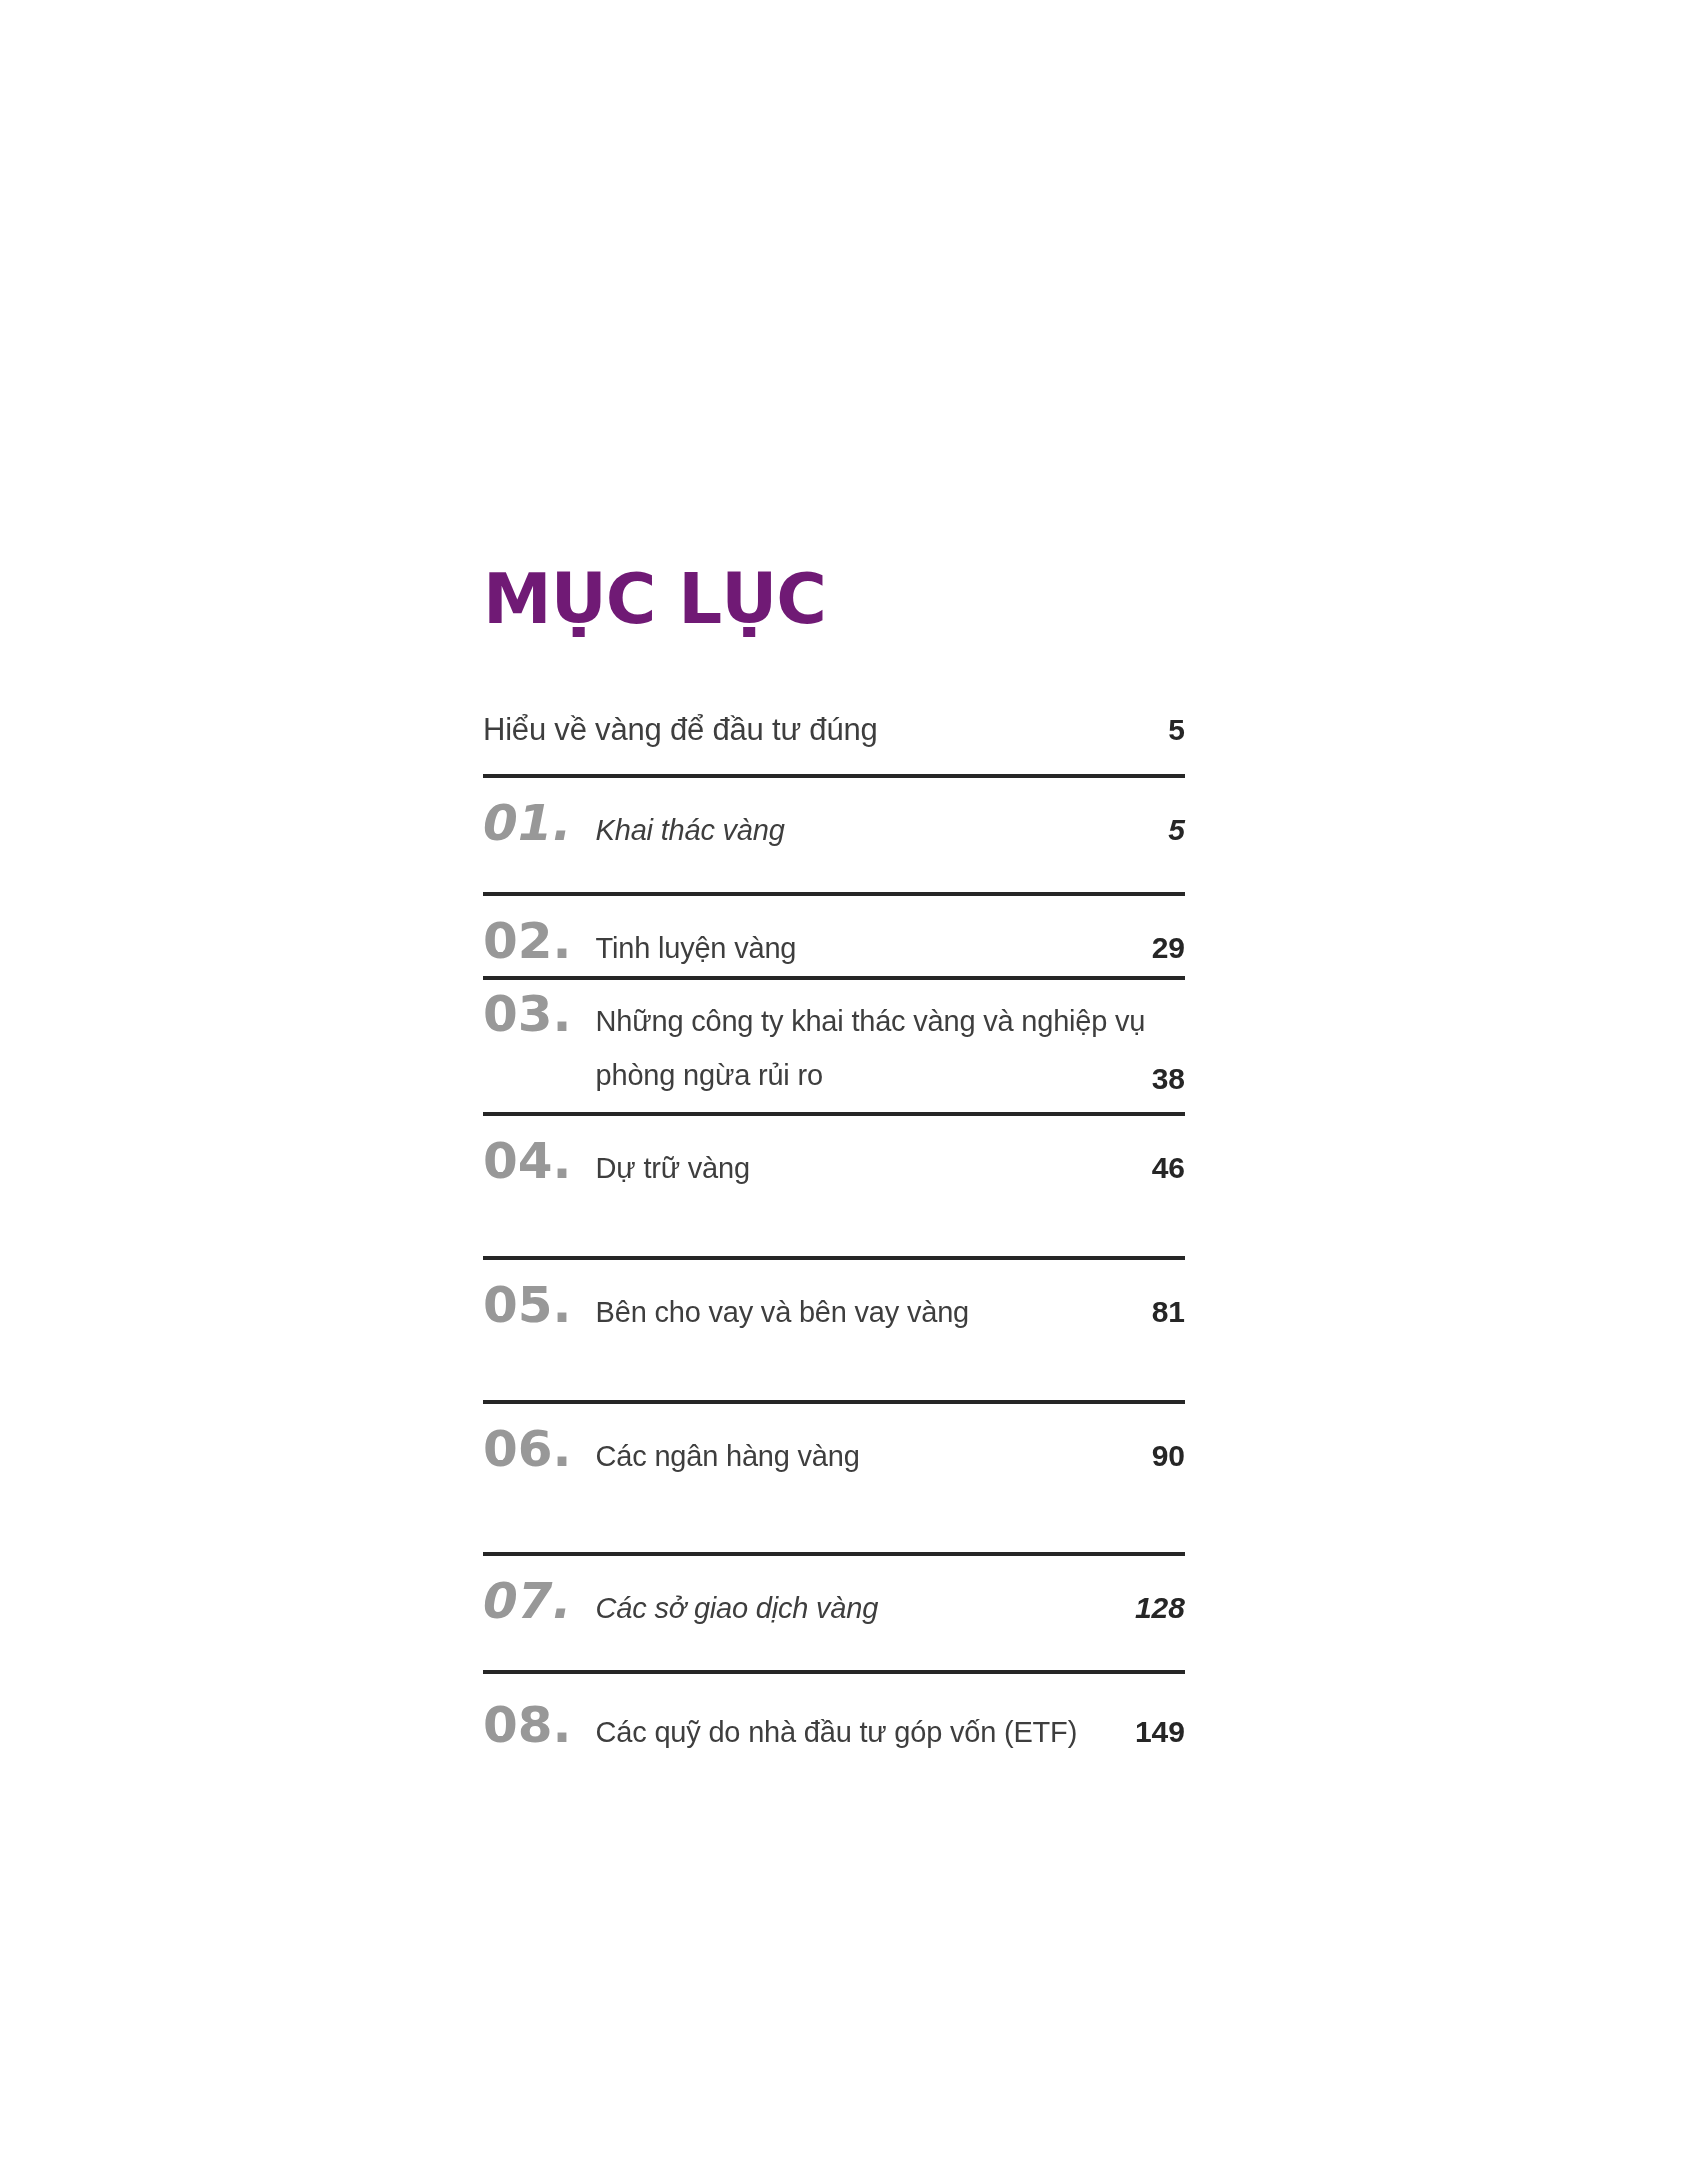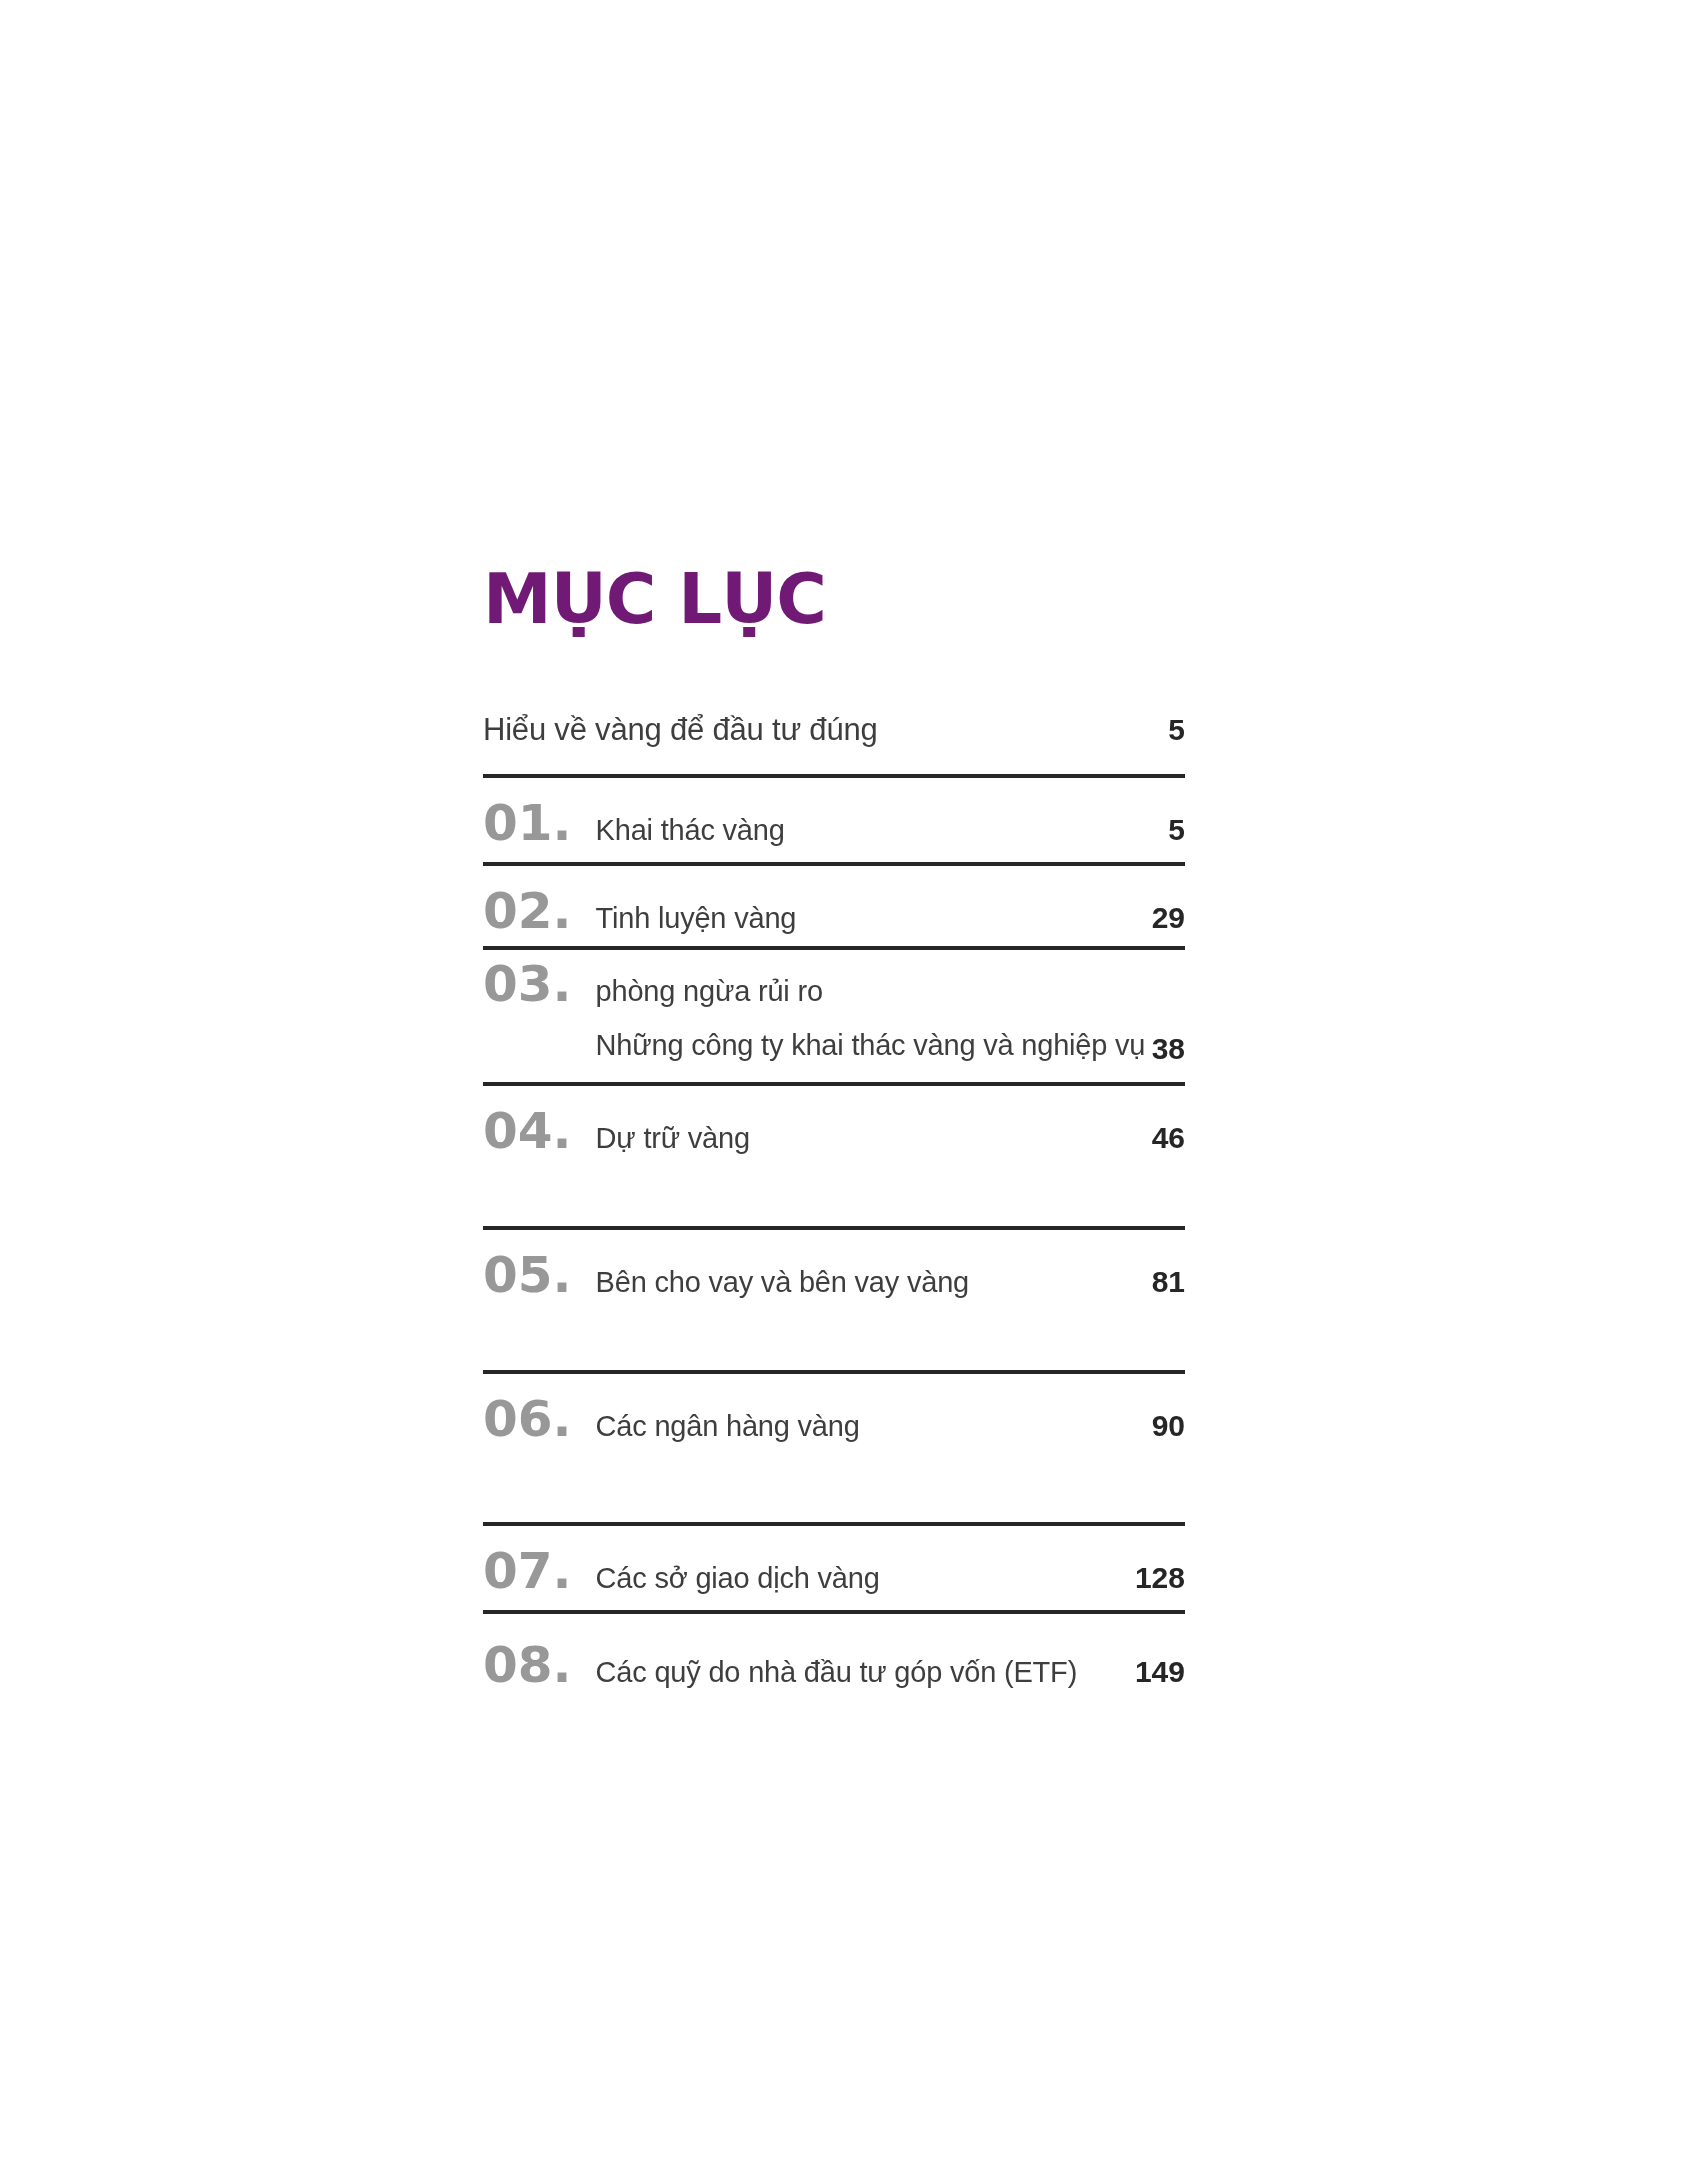--- a/index.html
+++ b/index.html
@@ -53,21 +53,21 @@
     margin: 0;
     padding: 0;
   }
   .toc-entry {
     box-sizing: border-box;
     border-top: 4px solid #262626;
     display: flex;
     align-items: baseline;
     padding-top: 20px;
   }
-  .toc-entry.h119 { height: 88px; }
+  .toc-entry.h119 { height: 118px; font-style: italic; }
   .toc-entry.h120 { height: 144px; }
   .toc-entry.h121 { height: 84px; }
   .toc-entry.h122 { height: 152px; }
   .toc-entry.h130 { height: 129px; padding-top: 26px; }
   .toc-entry.two-line { height: 136px; padding-top: 9px; }
   .entry-number {
     font-family: "DejaVu Sans", sans-serif;
     font-weight: 700;
     font-size: 50px;
     line-height: 1;
@@ -106,22 +106,22 @@
 
     <li class="toc-entry h121">
       <span class="entry-number">02.</span>
       <span class="entry-title">Tinh luyện vàng</span>
       <span class="page-num">29</span>
     </li>
 
     <li class="toc-entry two-line">
       <span class="entry-number">03.</span>
       <span class="entry-title">
+        <span class="line">Những công ty khai thác vàng và nghiệp vụ</span>
         <span class="line">phòng ngừa rủi ro</span>
-        <span class="line">Những công ty khai thác vàng và nghiệp vụ</span>
       </span>
       <span class="page-num">38</span>
     </li>
 
     <li class="toc-entry h120">
       <span class="entry-number">04.</span>
       <span class="entry-title">Dự trữ vàng</span>
       <span class="page-num">46</span>
     </li>
 

